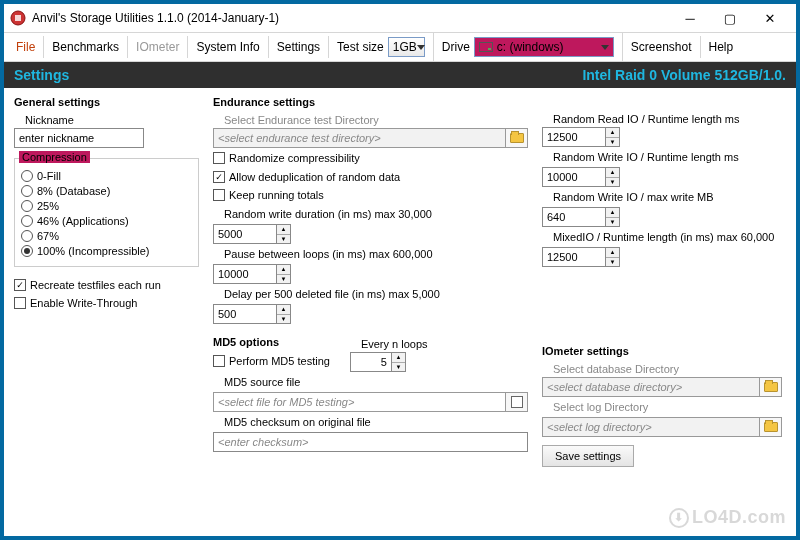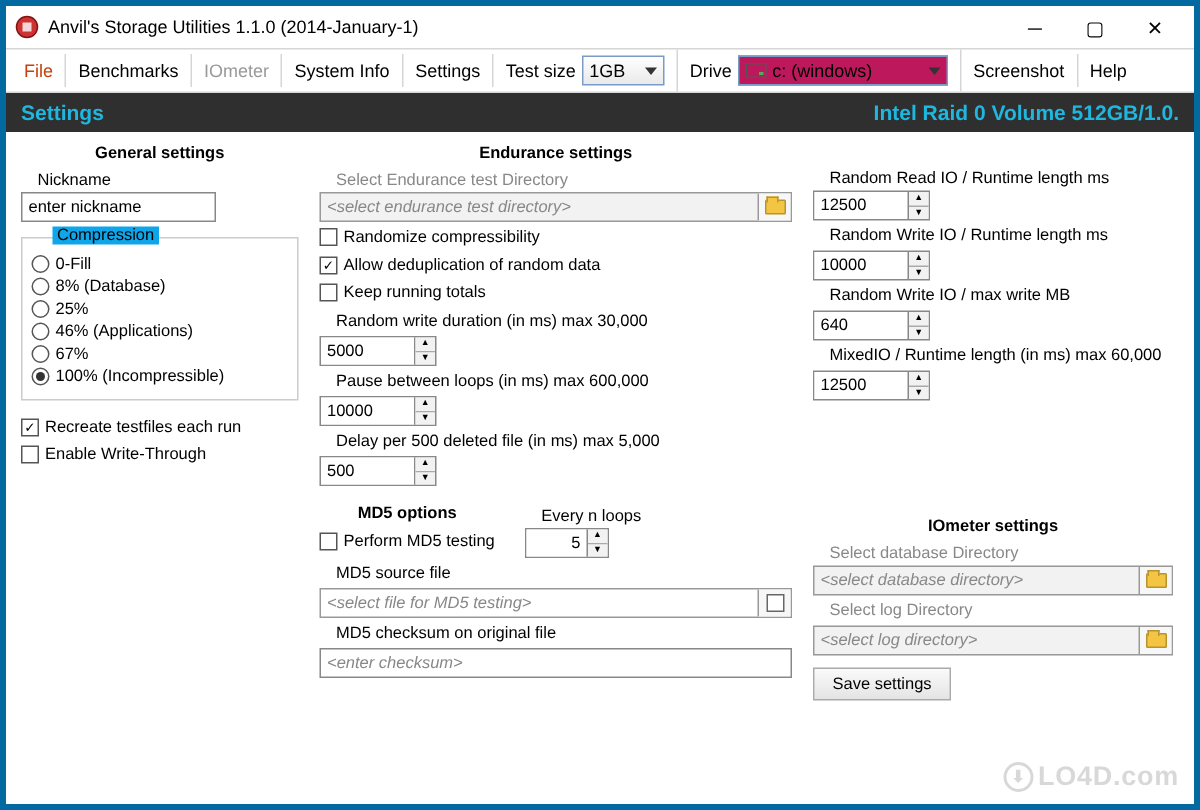--- a/index.html
+++ b/index.html
@@ -8,36 +8,36 @@
 .titlebar { height: 28px; display: flex; align-items: center; padding: 0 6px; background: #fff; }
 .titlebar .icon { width: 16px; height: 16px; margin-right: 6px; }
 .titlebar .title { font-size: 12px; flex: 1; }
 .win-controls { display: flex; gap: 0; }
 .win-btn { width: 40px; height: 24px; display: flex; align-items: center; justify-content: center; font-size: 13px; }
 .toolbar { height: 30px; display: flex; align-items: center; border-top: 1px solid #d6d6d6; border-bottom: 1px solid #d6d6d6; padding: 0 4px; gap: 0; }
 .tool-item { padding: 4px 8px; border-right: 1px solid #d6d6d6; font-size: 12px; display: flex; align-items: center; gap: 4px; }
 .tool-item.first { color: #c2410c; }
 .tool-item.disabled { color: #999; }
 .tool-select { border: 1px solid #7a9bc7; height: 20px; padding: 0 4px; display: flex; align-items: center; background: #be185d; }
-.tool-select.test-size { width: 55px; justify-content: space-between; background: linear-gradient(#fff,#e9e9e9); }
+.tool-select.test-size { width: 37px; justify-content: space-between; background: linear-gradient(#fff,#e9e9e9); }
 .tool-select.drive { width: 140px; justify-content: space-between; }
 .chev { border-left: 4px solid transparent; border-right: 4px solid transparent; border-top: 5px solid #333; display: inline-block; }
 .banner { height: 26px; background: #2f2f2f; color: #1fb7e0; display: flex; align-items: center; padding: 0 10px; font-size: 14px; font-weight: 600; }
 .banner .spacer { flex: 1; }
 .content { display: flex; padding: 8px 10px; gap: 14px; height: calc(100% - 28px - 30px - 26px); overflow: hidden; }
 .col { display: flex; flex-direction: column; }
 .col1 { width: 185px; }
 .col2 { width: 315px; }
 .col3 { width: 240px; }
-h4 { font-weight: 700; font-size: 11px; margin-bottom: 4px; text-align: center; }
+h4 { font-weight: 700; font-size: 11px; margin-bottom: 4px; }
 .label { margin: 2px 0; padding-left: 11px; }
 input[type=text].field { border: 1px solid #888; height: 20px; padding: 0 4px; font-size: 11px; }
 .small-field { width: 130px; }
 .group { border: 1px solid #ccc; margin-top: 10px; padding: 8px 6px 6px; position: relative; }
-.group .legend { position: absolute; top: -8px; left: 20px; background: #0ea5e9; padding: 0 3px; font-size: 11px; }
+.group .legend { position: absolute; top: -8px; left: 4px; background: #be185d; padding: 0 3px; font-size: 11px; }
 .radio-row, .check-row { display: flex; align-items: flex-start; gap: 4px; margin: 3px 0; }
 .radio { width: 12px; height: 12px; border: 1px solid #555; border-radius: 50%; display: inline-flex; align-items: center; justify-content: center; }
 .radio .dot { width: 6px; height: 6px; background: #333; border-radius: 50%; }
 .check { width: 12px; height: 12px; border: 1px solid #555; display: inline-flex; align-items: center; justify-content: center; font-size: 9px; line-height: 1; background: #fff; }
 .check .mark { color: #000; }
 .disabled-text { color: #888; }
 .select-box { display: flex; border: 1px solid #999; height: 20px; align-items: center; background: #f2f2f2; width: 100%; }
 .select-box .txt { flex: 1; padding: 0 4px; color: #888; font-style: italic; font-size: 11px; }
 .select-box .btn { width: 22px; height: 100%; border-left: 1px solid #999; display: flex; align-items: center; justify-content: center; background: #f7f7f7; }
 .folder-icon { width: 14px; height: 10px; background: #f4c542; border: 1px solid #b8932f; border-radius: 1px; position: relative; }

